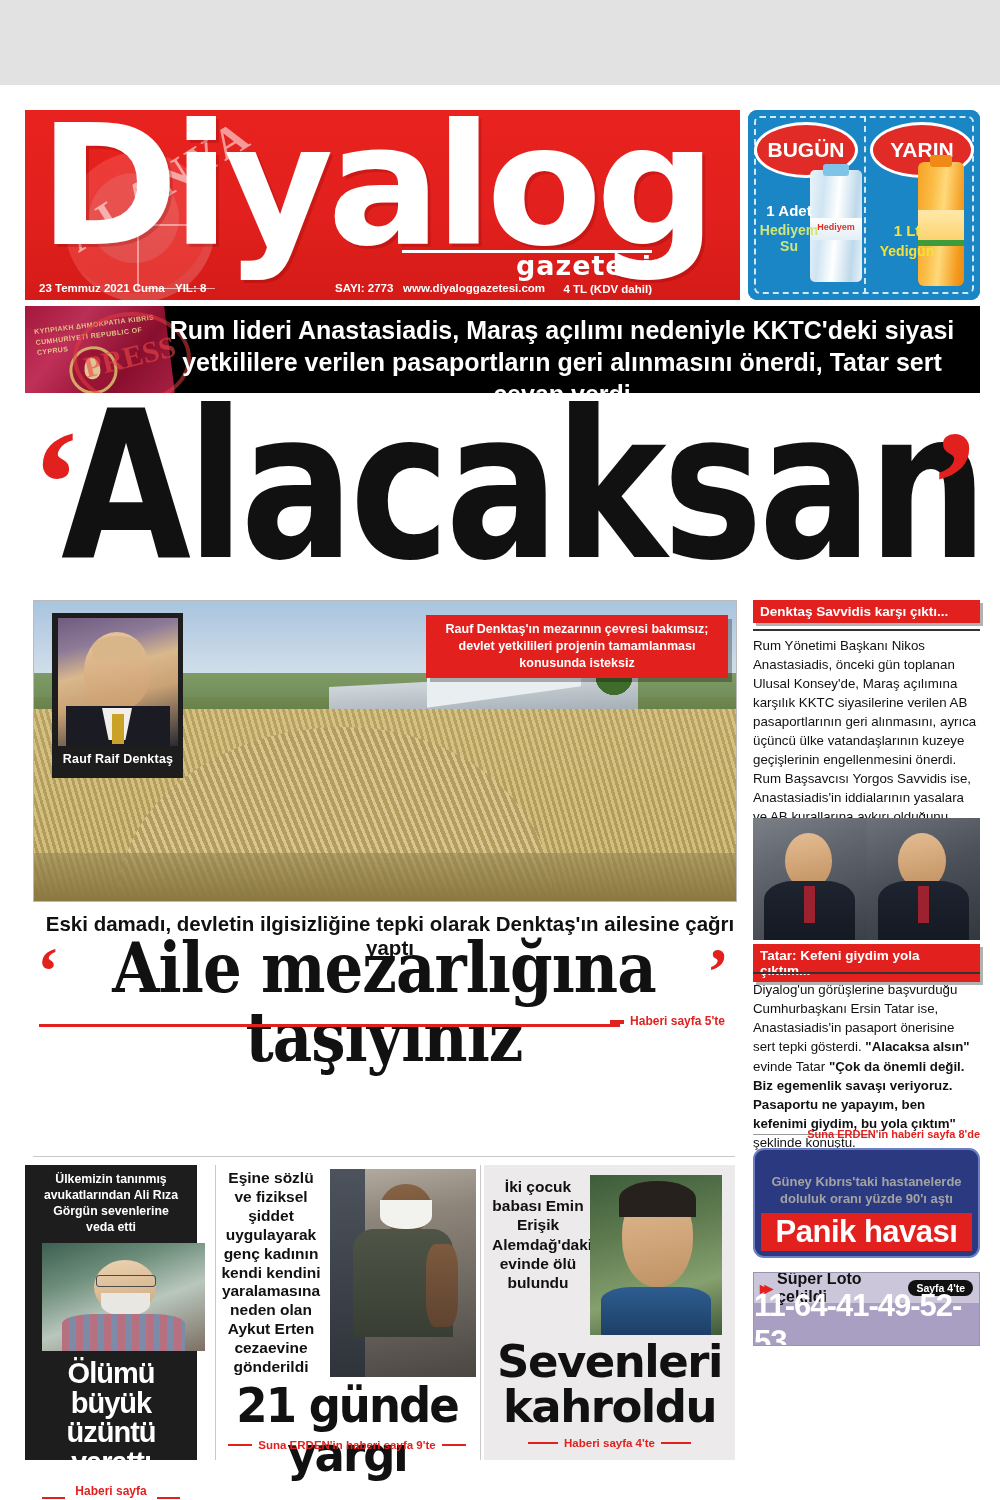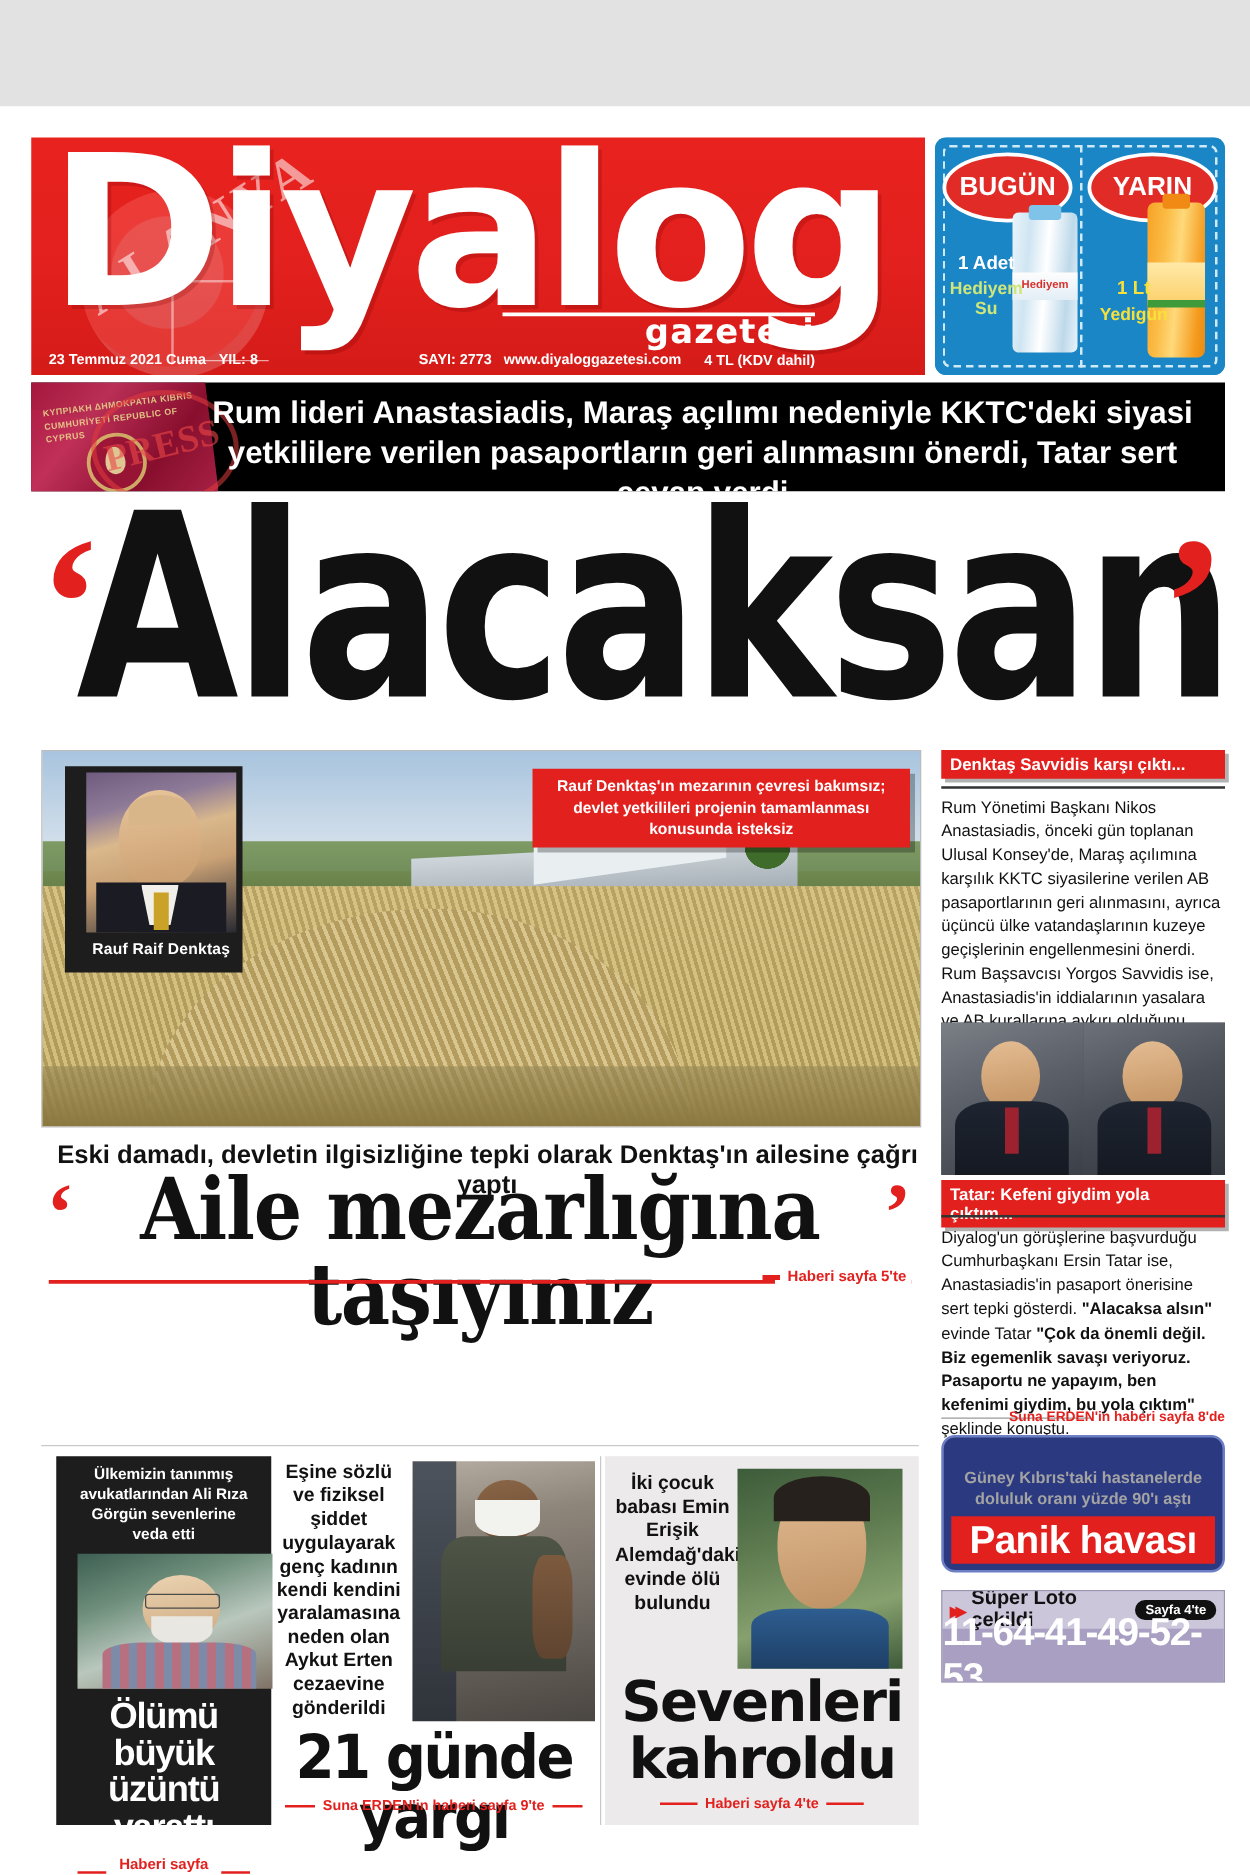--- a/index.html
+++ b/index.html
@@ -132,21 +132,21 @@
   .ph-straw{position:absolute;left:0;bottom:0;width:100%;height:64%;
     background:
       repeating-linear-gradient(74deg, rgba(215,196,130,.85) 0 3px, rgba(176,154,90,.75) 3px 6px),
       linear-gradient(180deg,#cdb882,#a8924f);}
   .ph-mound{position:absolute;left:12%;bottom:0;width:62%;height:58%;
     border-radius:52% 48% 0 0/100% 100% 0 0;
     background:repeating-linear-gradient(68deg,#d9c68f 0 3px,#b39c5e 3px 7px);}
   .ph-ground{position:absolute;left:0;bottom:0;width:100%;height:16%;
     background:linear-gradient(180deg,rgba(150,135,85,.6),#8a7840);}
   .inset{position:absolute;left:18px;top:12px;width:120px;height:160px;
-    background:#1d1d1d;padding:5px 5px 0 17px;}
+    background:#1d1d1d;padding:5px 5px 0 6px;}
   .inset-img{width:120px;height:128px;
     background:linear-gradient(165deg,#6f5b7e 0%,#8e7b98 22%,#d9b88c 40%,#c9a175 60%,#2a2a33 100%);
     position:relative;overflow:hidden;}
   .face{position:absolute;left:26px;top:14px;width:66px;height:78px;border-radius:50% 50% 45% 45%;
     background:linear-gradient(170deg,#e8c59c,#c89c6d);}
   .face::before{content:"";position:absolute;left:8px;top:4px;width:50px;height:24px;
     border-radius:50% 50% 0 0;background:#d9b58a;}
   .suit{position:absolute;left:8px;top:88px;width:104px;height:42px;background:#1b1b24;}
   .shirt{position:absolute;left:44px;top:90px;width:30px;height:32px;background:#f0efe9;
     clip-path:polygon(50% 0,100% 0,78% 100%,22% 100%,0 0);}
@@ -214,21 +214,21 @@
   .loto-arrow{color:#e2211f;font-size:17px;font-weight:bold;letter-spacing:-4px;margin-right:8px;}
   .loto-title{font-size:16px;font-weight:bold;color:#111;}
   .loto-dash{flex:1;height:3px;background:#111;margin:0 3px;}
   .loto-pill{background:#111;color:#fff;border-radius:10px;font-size:10.5px;
     font-weight:bold;padding:2px 8px;white-space:nowrap;}
   .loto-nums{height:42px;background:#a99fc2;display:flex;align-items:center;justify-content:center;
     color:#fff;font-size:31px;font-weight:bold;letter-spacing:-1px;}
 
   
   .bot{position:absolute;left:0;top:1055px;width:718px;height:300px;}
-  .b1{position:absolute;left:20px;top:0;width:172px;height:295px;background:#1d1d1d;
+  .b1{position:absolute;left:0;top:0;width:172px;height:295px;background:#1d1d1d;
     padding:7px 17px 0;box-sizing:border-box;}
   .b1-kick{color:#fff;text-align:center;font-size:12.3px;font-weight:bold;line-height:1.3;}
   .b1-img{margin:7px auto 0;width:163px;height:108px;
     background:linear-gradient(160deg,#3d5f52 0%,#6f8f7c 30%,#b9c7bd 58%,#7d6f62 100%);position:relative;overflow:hidden;}
   .b1-face{position:absolute;left:32%;top:16%;width:38%;height:50%;border-radius:50%;
     background:linear-gradient(170deg,#ecd3b2,#cba87e);}
   .b1-beard{position:absolute;left:36%;top:46%;width:30%;height:22%;border-radius:0 0 50% 50%;background:#e9e7e2;}
   .b1-glass{position:absolute;left:33%;top:30%;width:36%;height:9%;border:1.5px solid #4b4b4b;border-radius:3px;}
   .b1-shirt{position:absolute;left:12%;top:66%;width:76%;height:34%;
     background:repeating-linear-gradient(90deg,#b6707f 0 7px,#7d8aa8 7px 14px);border-radius:26% 26% 0 0;}

